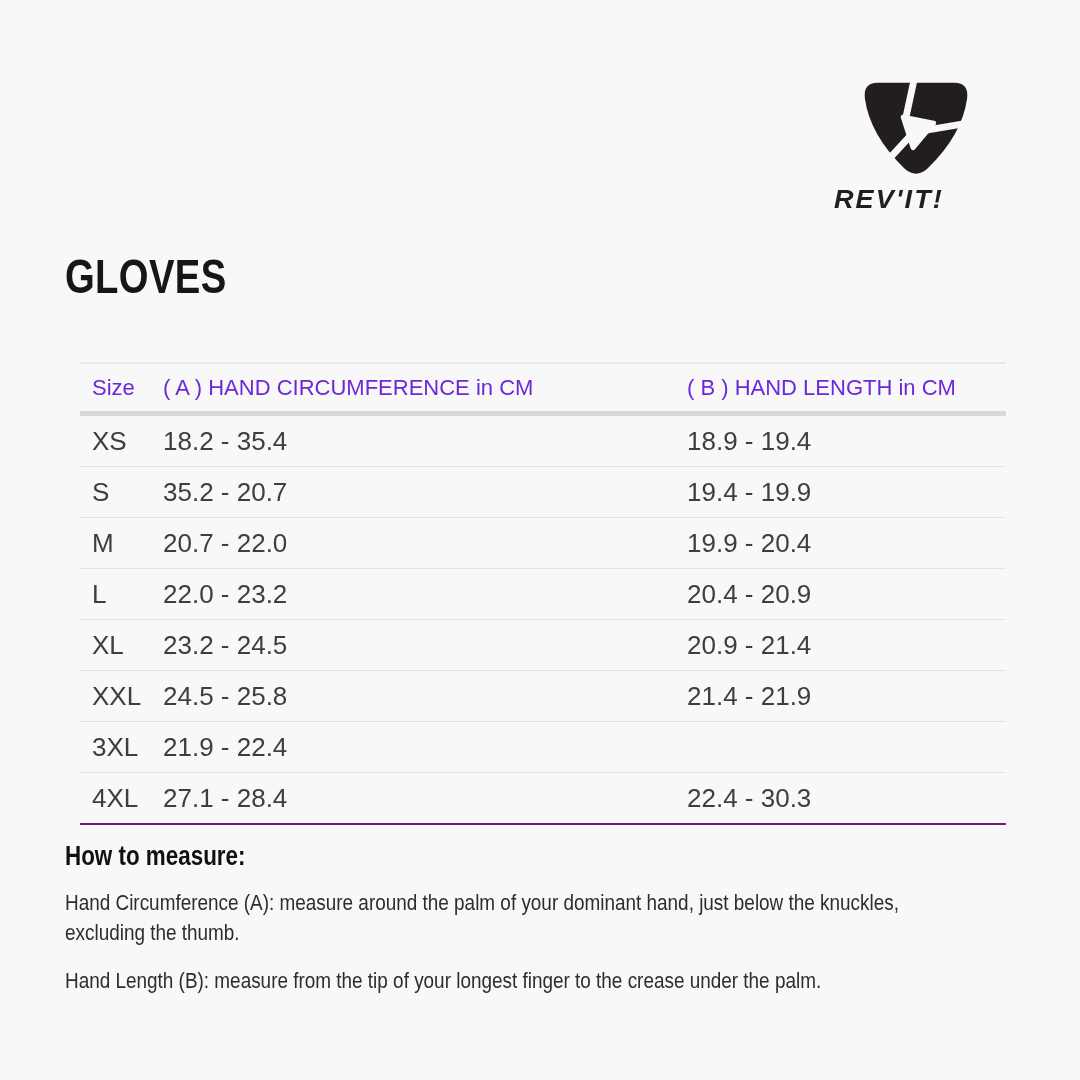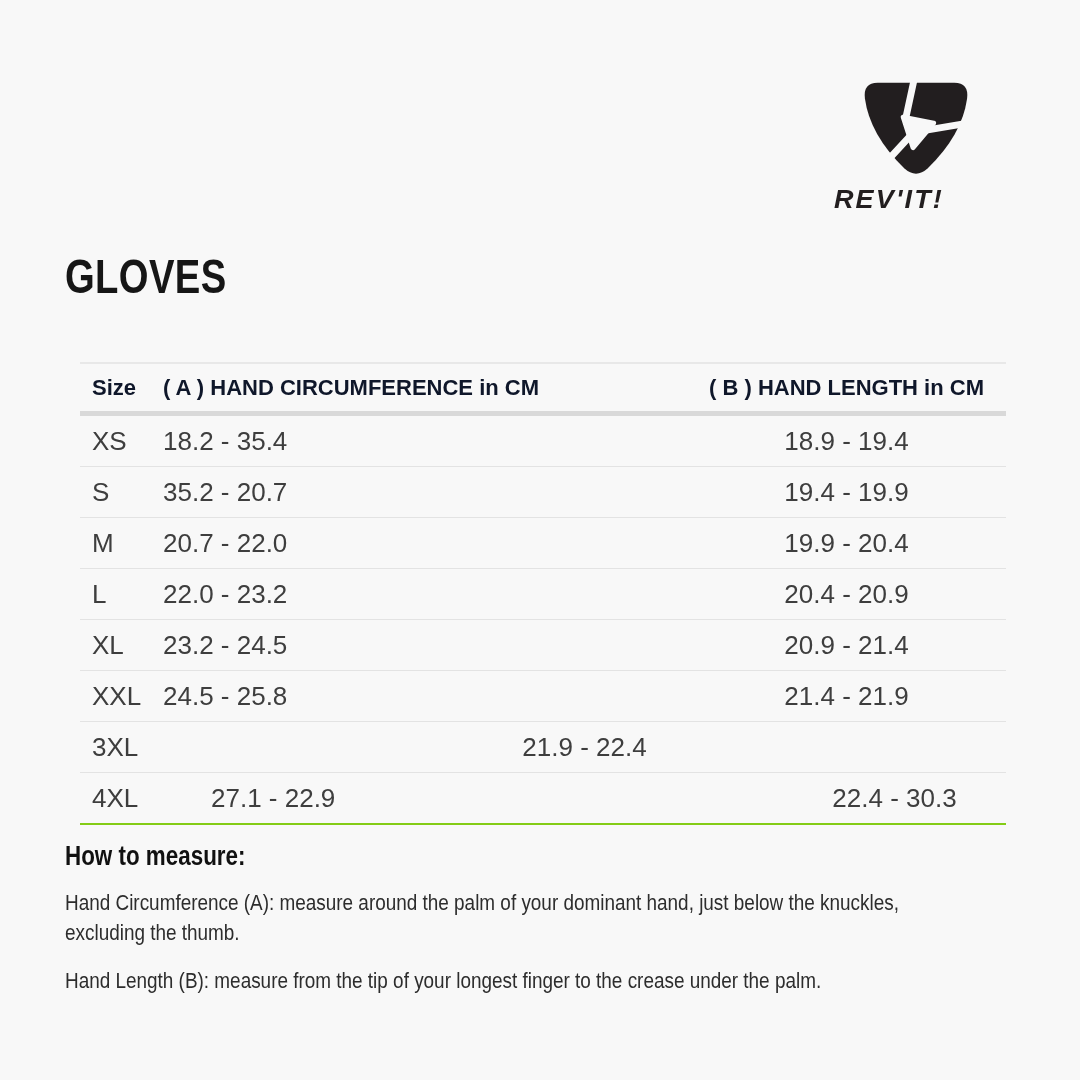--- a/index.html
+++ b/index.html
@@ -39,32 +39,32 @@
   
   .size-table {
     position: absolute; left: 80px; top: 362px;
     width: 926px;
     border-top: 2px solid #e8e8e8;
   }
   .t-head {
     display: flex; align-items: center;
     height: 47px;
     border-bottom: 5px solid #d9d9d9;
-    font-weight: bold; font-size: 22px; color: #0f172a;
+    font-weight: normal; font-size: 22px; color: #6d28d9;
   }
   .t-row {
     display: flex; align-items: center;
     height: 50px;
     border-bottom: 1px solid #e3e3e3;
     font-size: 26px; color: #3e3e3e;
   }
-  .t-row:last-child { border-bottom: 2px solid #84cc16; gap: 48px; }
+  .t-row:last-child { border-bottom: 2px solid #701a75; }
   .col-size { width: 71px; padding-left: 12px; flex: none; }
   .col-a    { width: 524px; flex: none; }
-  .col-b    { flex: 1; text-align: center; }
+  .col-b    { flex: 1; }
 
   
   .howto {
     position: absolute; left: 65px; top: 840px; width: 980px;
   }
   .howto-heading {
     font-size: 28px; font-weight: bold; color: #111111;
     transform: scaleX(0.8); transform-origin: 0 0;
     white-space: nowrap;
     margin: 0 0 16px 0;
@@ -137,21 +137,21 @@
     <div class="col-size">XXL</div>
     <div class="col-a">24.5 - 25.8</div>
     <div class="col-b">21.4 - 21.9</div>
   </div>
   <div class="t-row">
     <div class="col-size">3XL</div>
     <div class="col-b">21.9 - 22.4</div>
   </div>
   <div class="t-row">
     <div class="col-size">4XL</div>
-    <div class="col-a">27.1 - 22.9</div>
+    <div class="col-a">27.1 - 28.4</div>
     <div class="col-b">22.4 - 30.3</div>
   </div>
 </div>
 
 <div class="howto">
   <div class="howto-heading">How to measure:</div>
   <div class="howto-line">Hand Circumference (A): measure around the palm of your dominant hand, just below the knuckles,</div>
   <div class="howto-line">excluding the thumb.</div>
   <div class="howto-line howto-para2">Hand Length (B): measure from the tip of your longest finger to the crease under the palm.</div>
 </div>

